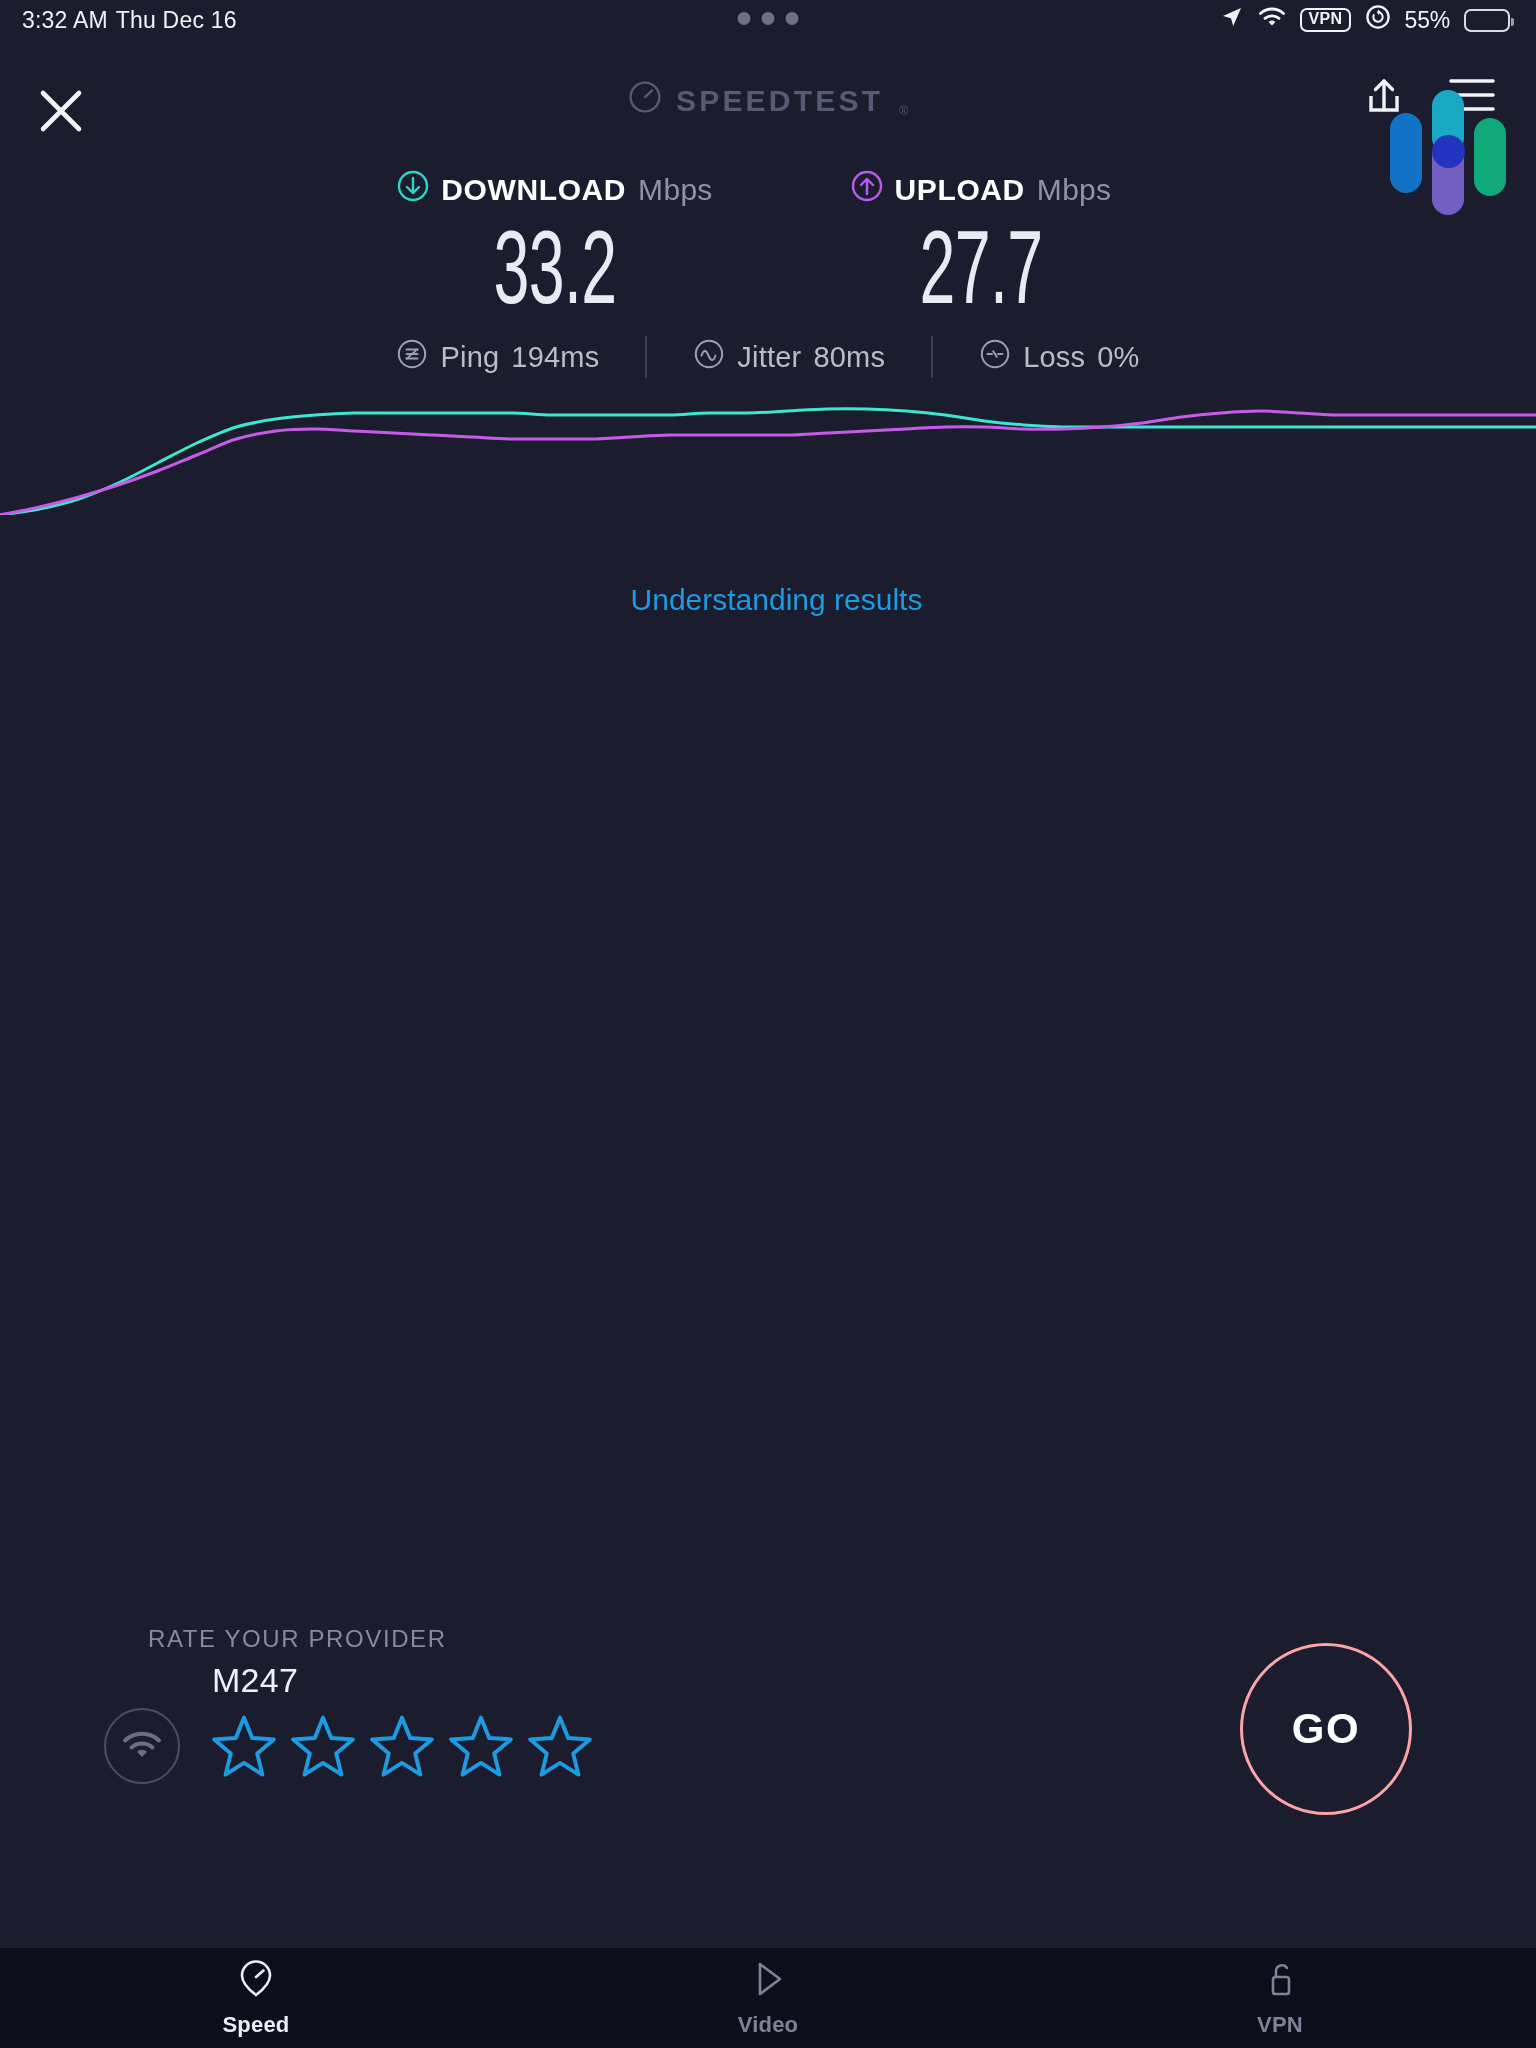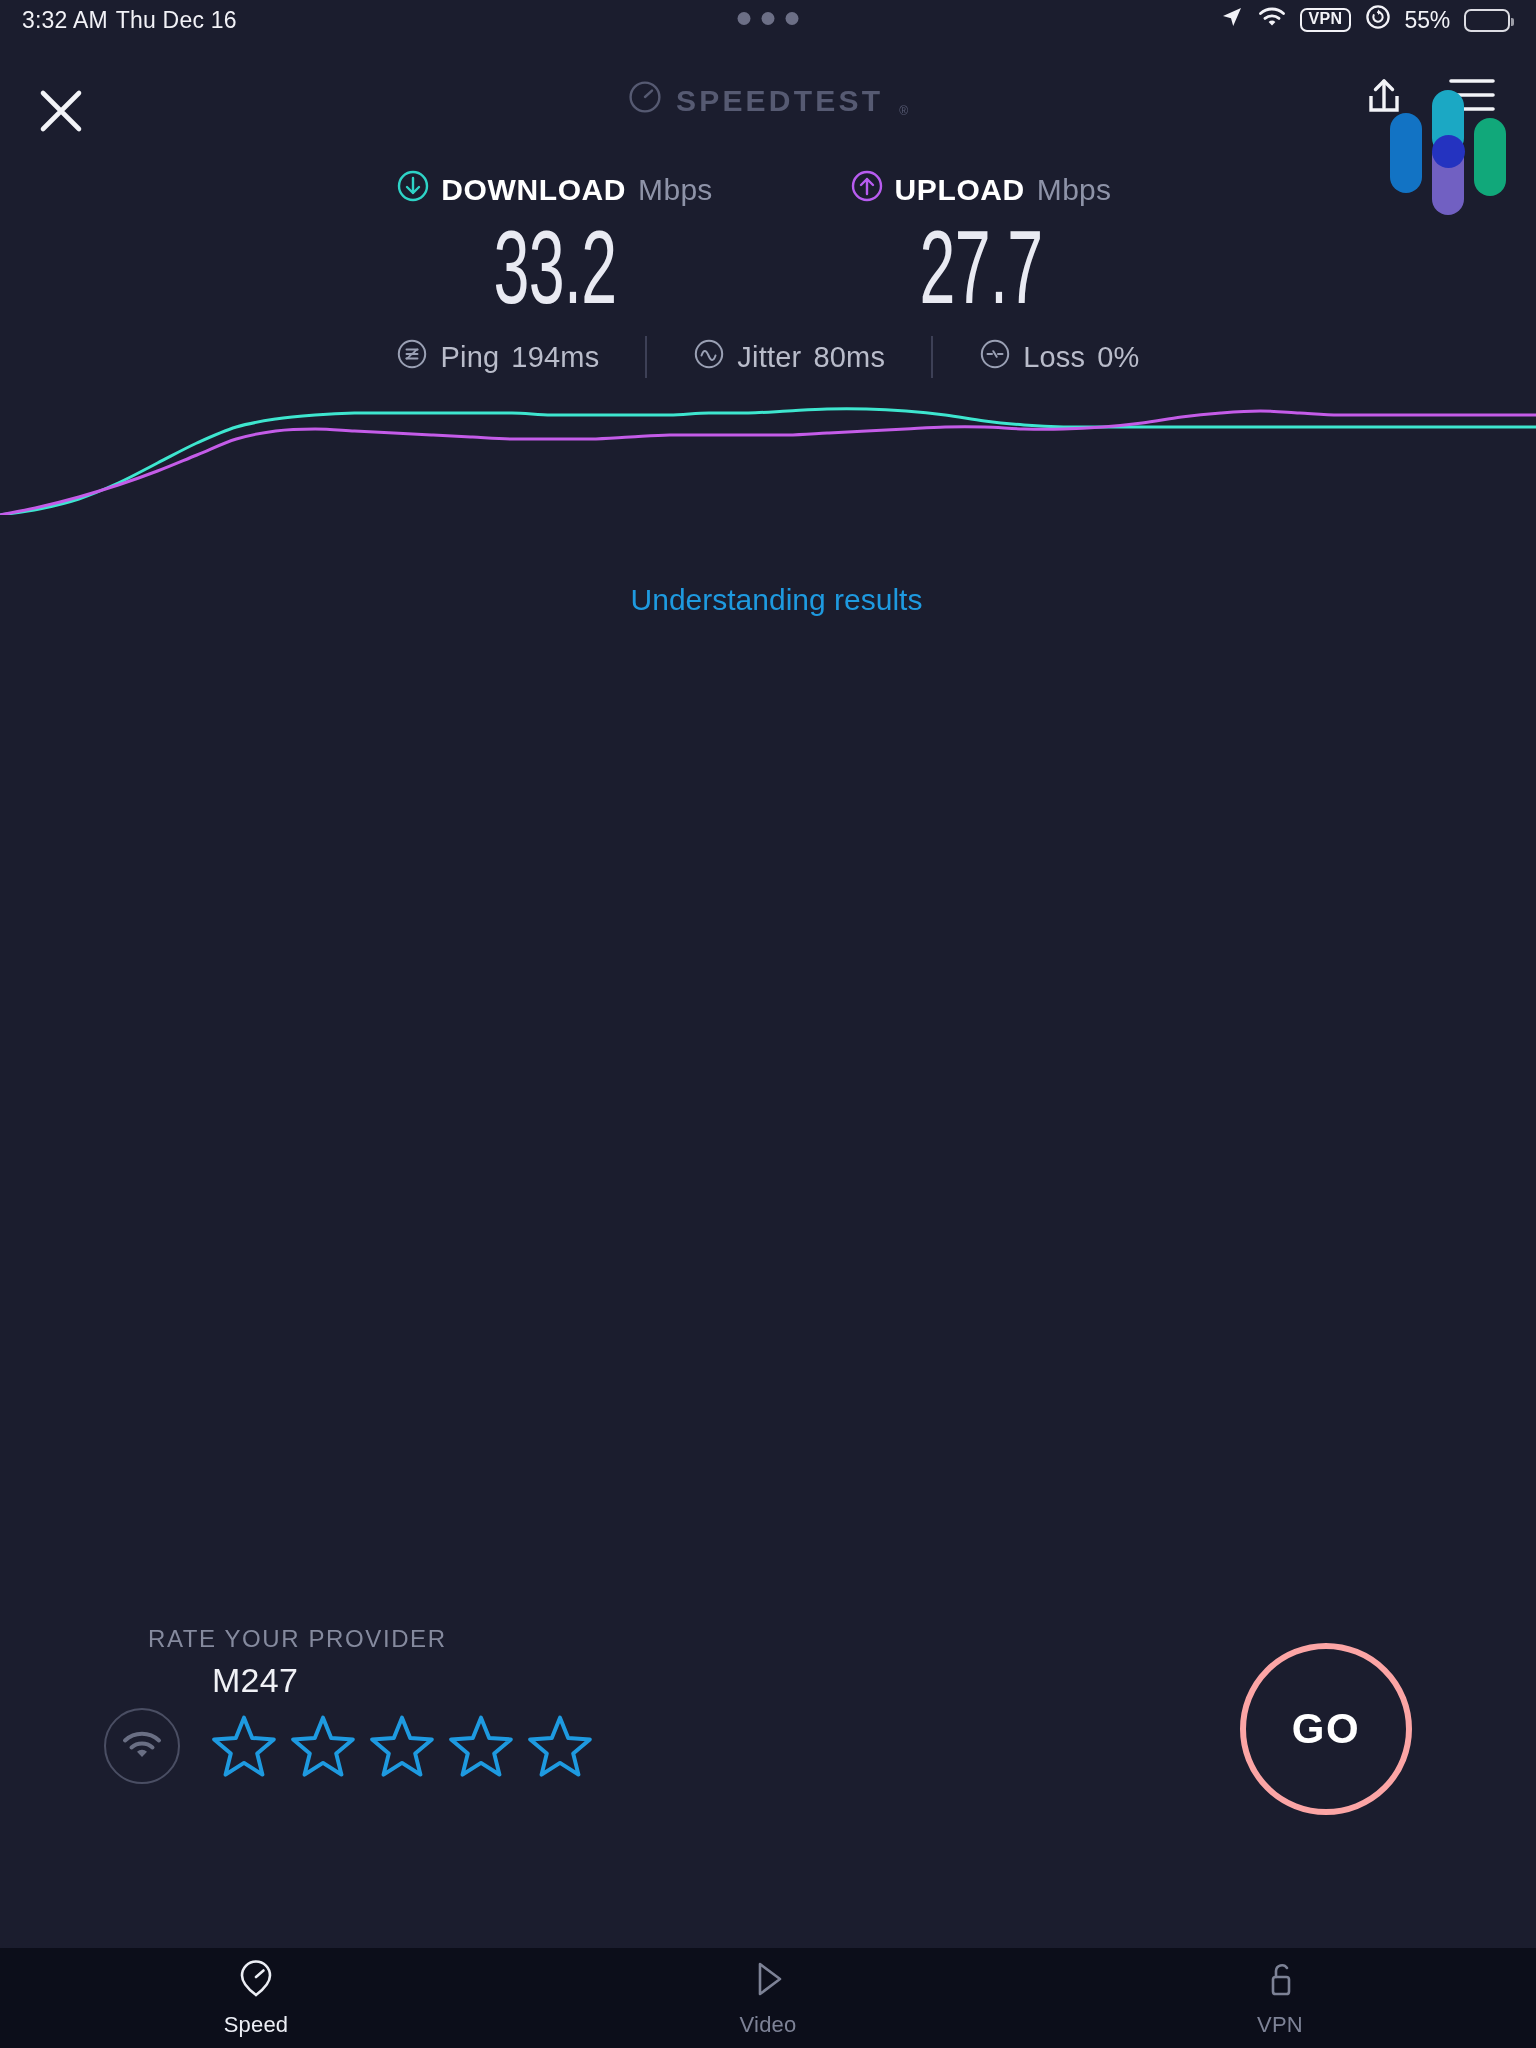--- a/index.html
+++ b/index.html
@@ -230,21 +230,21 @@
   }
   .stars { display: flex; gap: 15px; }
   .star { cursor: pointer; }
 
   
   .go-btn {
     position: absolute;
     right: 124px; top: 1643px;
     width: 172px; height: 172px;
     border-radius: 50%;
-    border: 6px solid #fca5a5;
+    border: 3px solid #fca5a5;
     display: flex; align-items: center; justify-content: center;
     color: #ffffff;
     font-size: 42px;
     font-weight: bold;
     letter-spacing: 1.5px;
     cursor: pointer;
   }
 
   
   .tab-bar {
@@ -254,20 +254,21 @@
     background: #0c0e1a;
     display: flex;
   }
   .tab {
     flex: 1;
     display: flex; flex-direction: column;
     align-items: center; justify-content: center;
     gap: 9px;
     cursor: pointer;
     color: #6f7punk;
+    font-weight: bold;
   }
   .tab-label { font-size: 22px; letter-spacing: 0.2px; }
   .tab.active { color: #eceef5; }
   .tab.inactive { color: #7d8296; }
 </style>
 </head>
 <body>
 
 <div class="screen">
 

